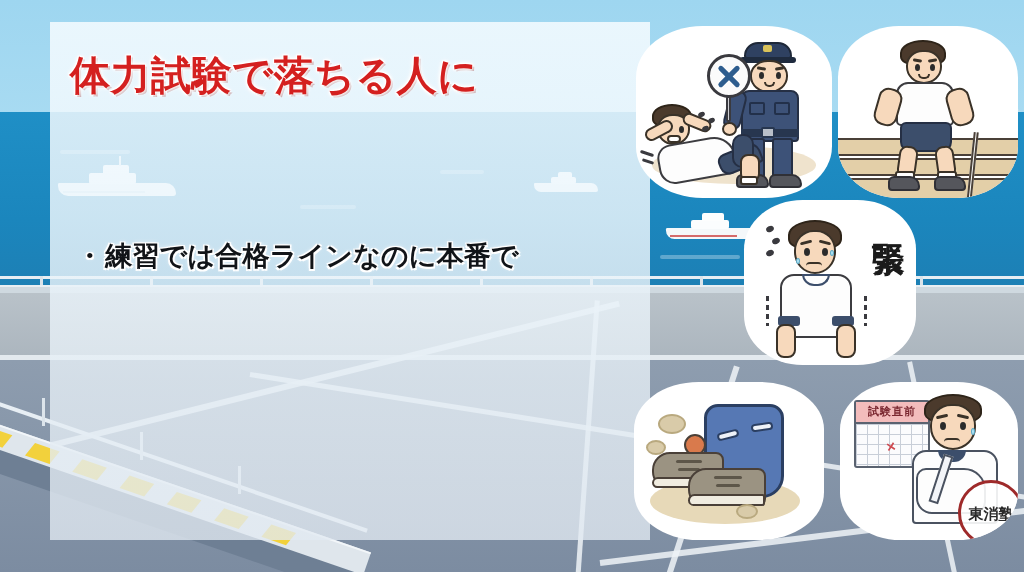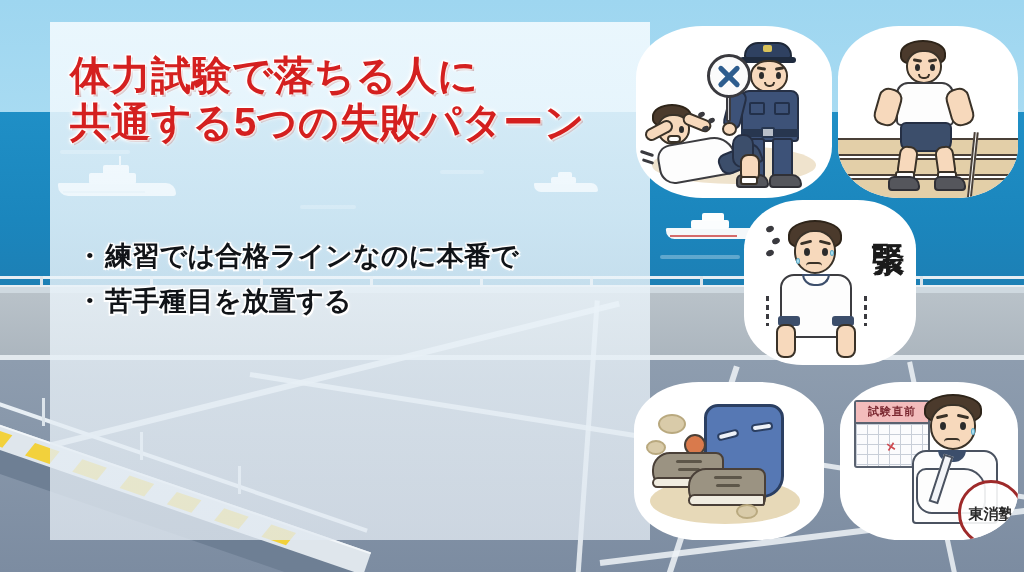--- a/index.html
+++ b/index.html
@@ -380,29 +380,25 @@
     <div class="ramp-rail"></div>
     <div class="ramp-post" style="left:42px;  top:398px;"></div>
     <div class="ramp-post" style="left:140px; top:432px;"></div>
     <div class="ramp-post" style="left:238px; top:466px;"></div>
   </div>
 
   <div class="text-panel">
 
     <div class="title">
       <span class="title-line">体力試験で落ちる人に</span>
-      <span class="title-line">共通する5つの失敗パターン</span>
     </div>
 
     <ul class="bullets">
       <li>
         <span class="dot">・</span><span>練習では合格ラインなのに本番で</span>
-      </li>
-      <li>
-        <span class="dot">・</span><span>苦手種目を放置する</span>
       </li>
     </ul>
   </div>
 
   <div class="card" id="card-situps">
     <div class="card-inner">
       <div class="ground" style="left:8%; bottom:8%; width:84%; height:22%;"></div>
 
       <div class="cop-cap" style="left:108px; top:16px; width:48px; height:17px;"></div>
       <div class="cop-cap-brim" style="left:104px; top:31px; width:56px; height:6px;"></div>

